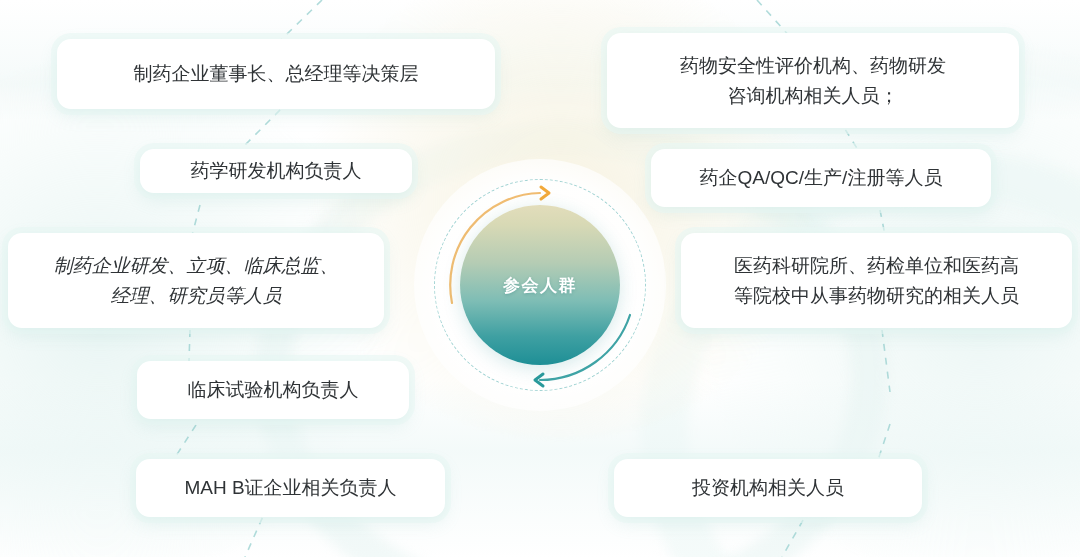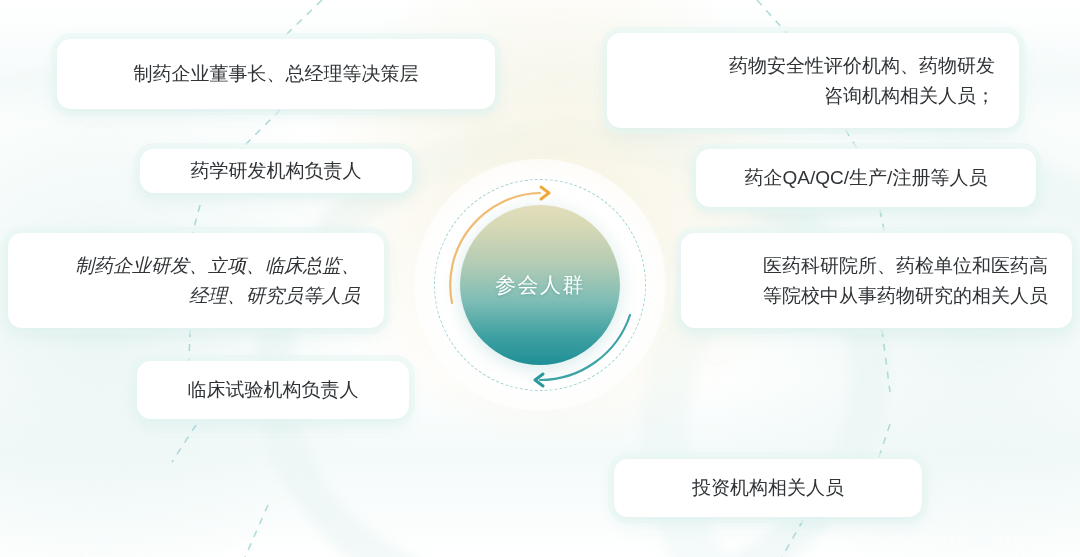--- a/index.html
+++ b/index.html
@@ -144,22 +144,22 @@
     height: 160px;
     border-radius: 50%;
     background: linear-gradient(180deg, #e2ddbb 0%, #d8d9b5 12%, #b5ccb4 36%, #7ebdb5 60%, #3fa0a2 82%, #1e8f96 100%);
     display: flex;
     align-items: center;
     justify-content: center;
     box-shadow: 0 4px 18px rgba(31,140,146,0.18);
   }
   .core-label {
     color: #ffffff;
-    font-size: 21px;
-    font-weight: normal;
+    font-size: 17px;
+    font-weight: bold;
     letter-spacing: 1.5px;
     text-shadow: 0 1px 3px rgba(20,110,115,0.30);
     white-space: nowrap;
   }
 
   
   .card {
     position: absolute;
     background: #ffffff;
     border-radius: 14px;
@@ -173,33 +173,33 @@
     color: #2f3336;
     font-size: 19px;
     line-height: 30px;
     white-space: pre-line;
     width: 100%;
   }
   .card.center-text .card-text {
     text-align: center;
   }
   .card.left-text .card-text {
-    text-align: right;
+    text-align: center;
   }
 
   
   #card-l1 { left: 57px;  top: 39px;  width: 438px; height: 70px; }
   #card-l2 { left: 140px; top: 149px; width: 272px; height: 44px; }
   #card-l3 { left: 8px;   top: 233px; width: 376px; height: 95px; font-style: italic; }
   #card-l4 { left: 137px; top: 361px; width: 272px; height: 58px; }
   #card-l5 { left: 136px; top: 459px; width: 309px; height: 58px; }
 
   
   #card-r1 { left: 607px; top: 33px;  width: 412px; height: 95px; }
-  #card-r2 { left: 651px; top: 149px; width: 340px; height: 58px; margin-left: 45px; }
+  #card-r2 { left: 651px; top: 149px; width: 340px; height: 58px; }
   #card-r3 { left: 681px; top: 233px; width: 391px; height: 95px; }
   #card-r4 { left: 653px; top: 361px; width: 282px; height: 58px; }
   #card-r5 { left: 614px; top: 459px; width: 308px; height: 58px; }
 </style>
 </head>
 <body>
 
 <div id="stage">
 
   <div class="bg-layer">
@@ -252,20 +252,23 @@
   <div class="card center-text" id="card-l2">
     <span class="card-text">药学研发机构负责人</span>
   </div>
   <div class="card left-text" id="card-l3">
     <span class="card-text">制药企业研发、立项、临床总监、
 经理、研究员等人员</span>
   </div>
   <div class="card center-text" id="card-l4">
     <span class="card-text">临床试验机构负责人</span>
   </div>
+  <div class="card center-text" id="card-l5">
+    <span class="card-text">MAH B证企业相关负责人</span>
+  </div>
 
   <div class="card left-text" id="card-r1">
     <span class="card-text">药物安全性评价机构、药物研发
 咨询机构相关人员；</span>
   </div>
   <div class="card center-text" id="card-r2">
     <span class="card-text">药企QA/QC/生产/注册等人员</span>
   </div>
   <div class="card left-text" id="card-r3">
     <span class="card-text">医药科研院所、药检单位和医药高

